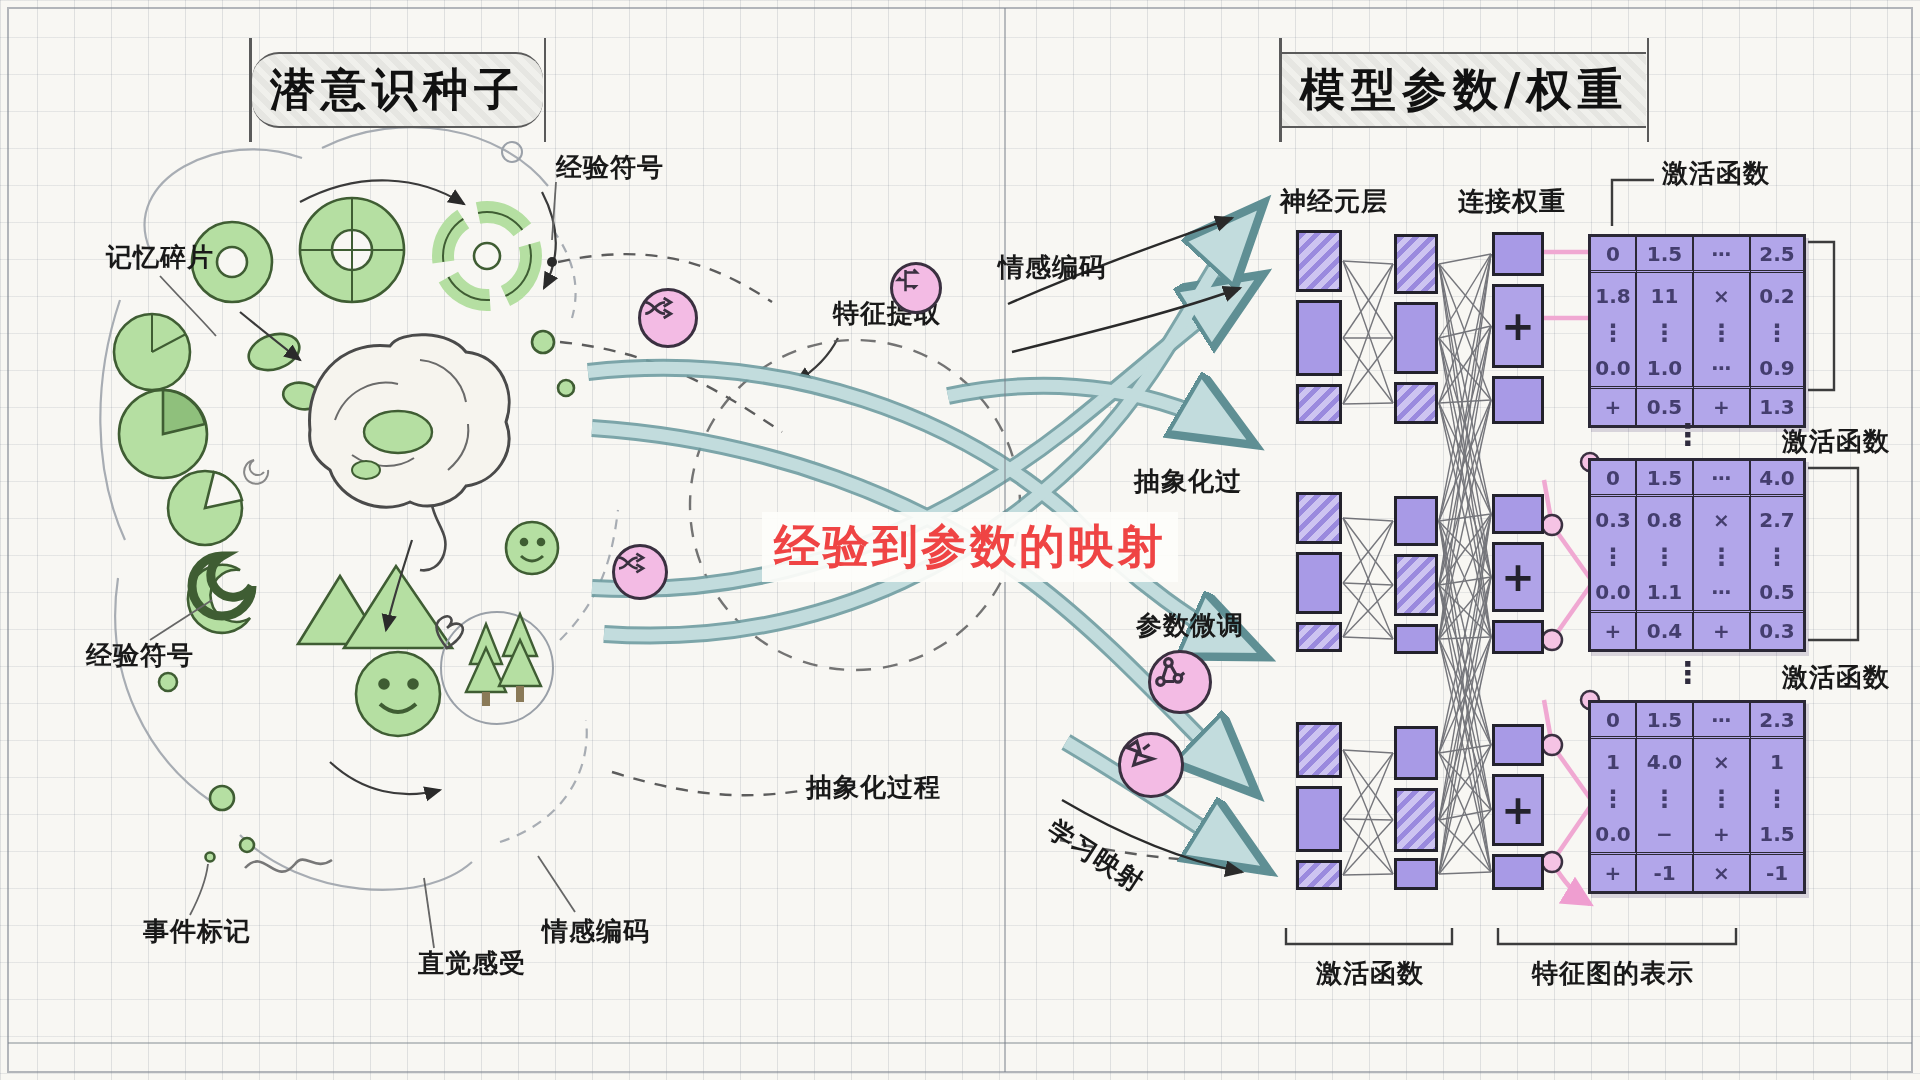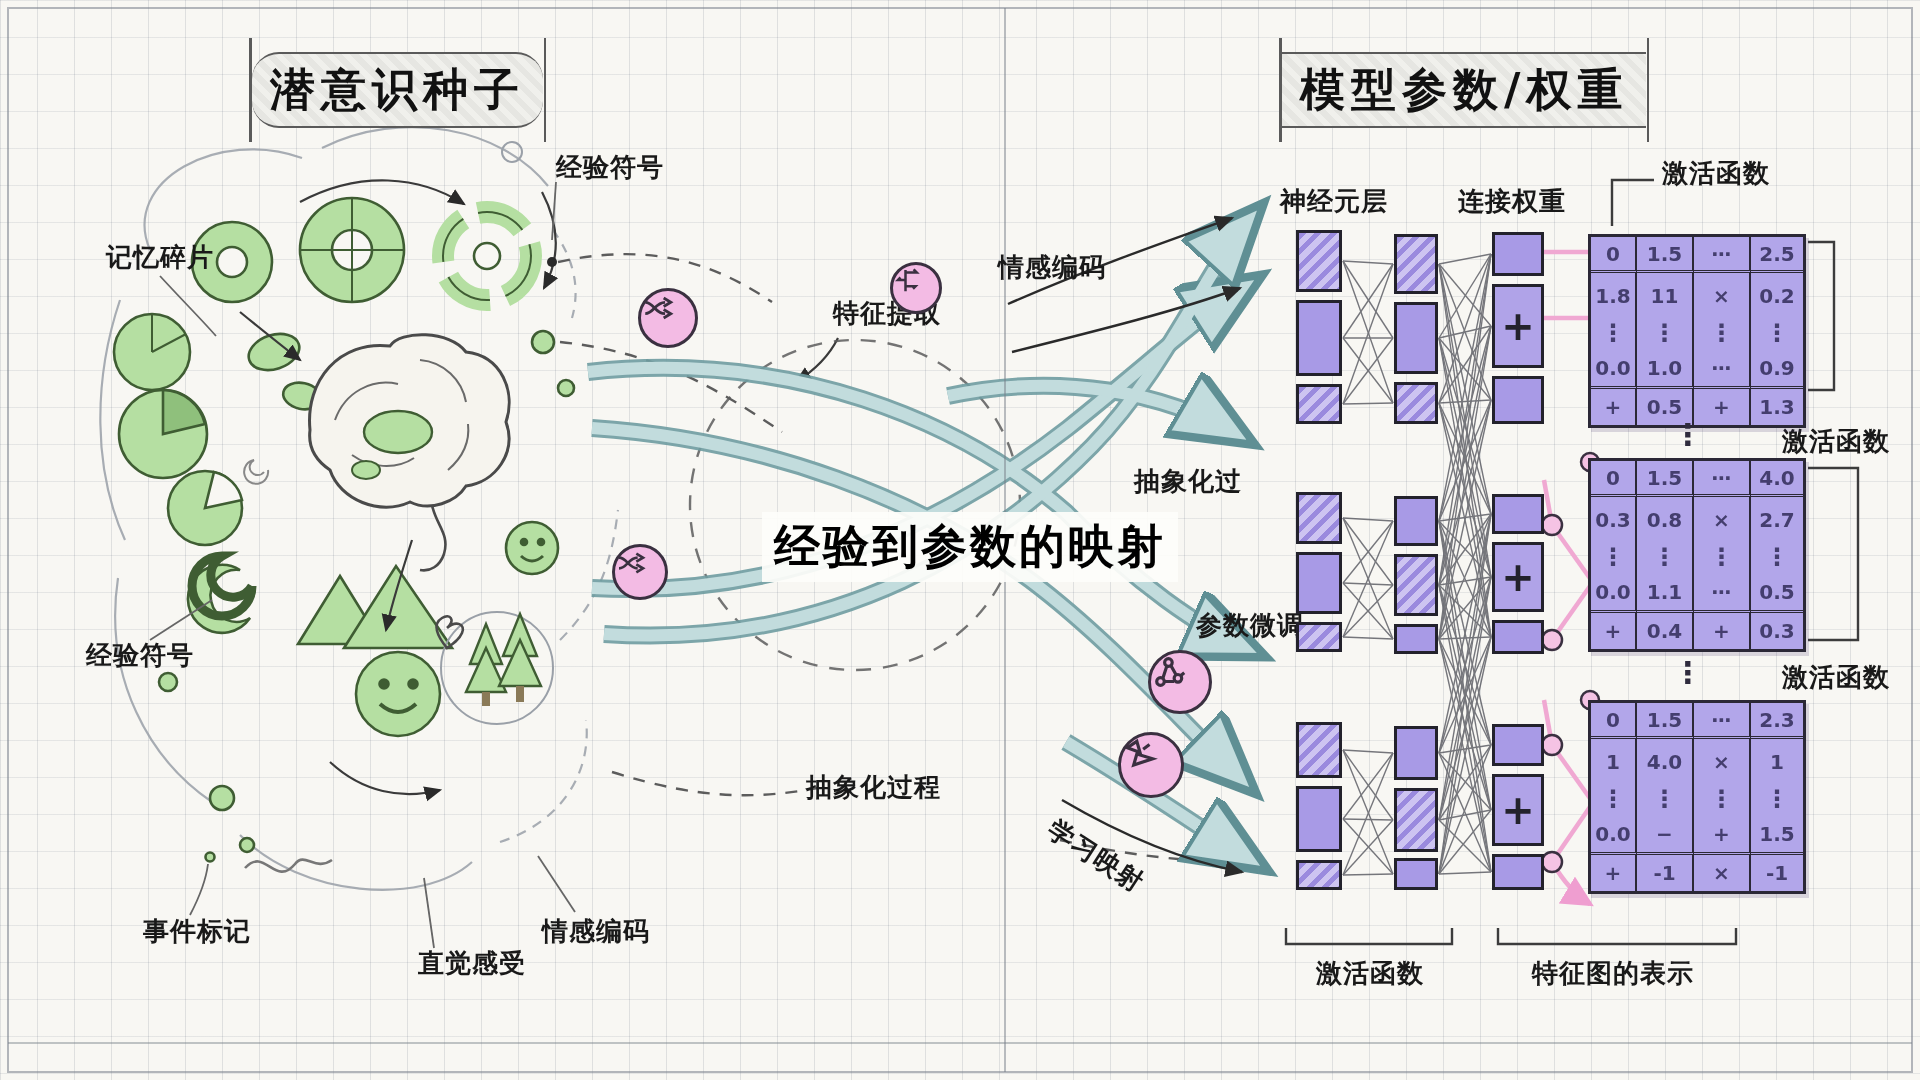--- a/index.html
+++ b/index.html
@@ -20,21 +20,21 @@
   .lbl{position:absolute;font-weight:700;font-size:26px;white-space:nowrap;letter-spacing:1px;color:#191919;}
   .title{
     position:absolute;font-weight:700;font-size:45px;letter-spacing:6px;padding:6px 18px;white-space:nowrap;
     background:repeating-linear-gradient(45deg,#e6e6e2 0 6px,#f0f0ec 6px 12px);
     border-top:2.5px solid #5a5a5a;border-bottom:2.5px solid #5a5a5a;color:#111;
   }
   .title::before,.title::after{content:"";position:absolute;top:-16px;bottom:-16px;width:2.5px;background:#5a5a5a;}
   .title::before{left:-3px;} .title::after{right:-3px;}
   .central{
     position:absolute;left:762px;top:512px;font-weight:700;font-size:46px;letter-spacing:3px;white-space:nowrap;
-    background:rgba(253,253,250,.93);padding:4px 12px;color:#000000;
+    background:rgba(253,253,250,.93);padding:4px 12px;color:#ef4444;
   }
   .rot{transform:rotate(33deg);transform-origin:left top;}
   
   .nbox{position:absolute;border:3px solid #23222c;box-sizing:border-box;}
   .solid{background:#a89ae6;}
   .hatch{background:repeating-linear-gradient(135deg,#9a8ade 0 5px,#cdc4f1 5px 11px);}
   .plusbox{display:flex;align-items:center;justify-content:center;font-size:40px;font-weight:700;color:#23222c;background:#b0a3e8;}
   
   .matrix{
     position:absolute;left:1588px;width:212px;display:grid;
@@ -334,21 +334,21 @@
   <div class="lbl" style="left:106px;top:240px;">记忆碎片</div>
   <div class="lbl" style="left:556px;top:150px;">经验符号</div>
   <div class="lbl" style="left:86px;top:638px;">经验符号</div>
   <div class="lbl" style="left:143px;top:914px;">事件标记</div>
   <div class="lbl" style="left:418px;top:946px;">直觉感受</div>
   <div class="lbl" style="left:542px;top:914px;">情感编码</div>
 
   <div class="lbl" style="left:804px;top:296px;margin-left:29px;">特征提取</div>
   <div class="lbl" style="left:998px;top:250px;">情感编码</div>
   <div class="lbl" style="left:1118px;top:464px;margin-left:16px;">抽象化过</div>
-  <div class="lbl" style="left:1196px;top:608px;">参数微调</div>
+  <div class="lbl" style="left:1136px;top:608px;">参数微调</div>
   <div class="lbl" style="left:806px;top:770px;">抽象化过程</div>
   <div class="lbl rot" style="left:1060px;top:812px;">学习映射</div>
 
   <div class="lbl" style="left:1280px;top:184px;text-align:right;">神经元层</div>
   <div class="lbl" style="left:1458px;top:184px;">连接权重</div>
   <div class="lbl" style="left:1662px;top:156px;">激活函数</div>
   <div class="lbl" style="left:1782px;top:424px;">激活函数</div>
   <div class="lbl" style="left:1782px;top:660px;">激活函数</div>
   <div class="lbl" style="left:1316px;top:956px;">激活函数</div>
   <div class="lbl" style="left:1532px;top:956px;">特征图的表示</div>

